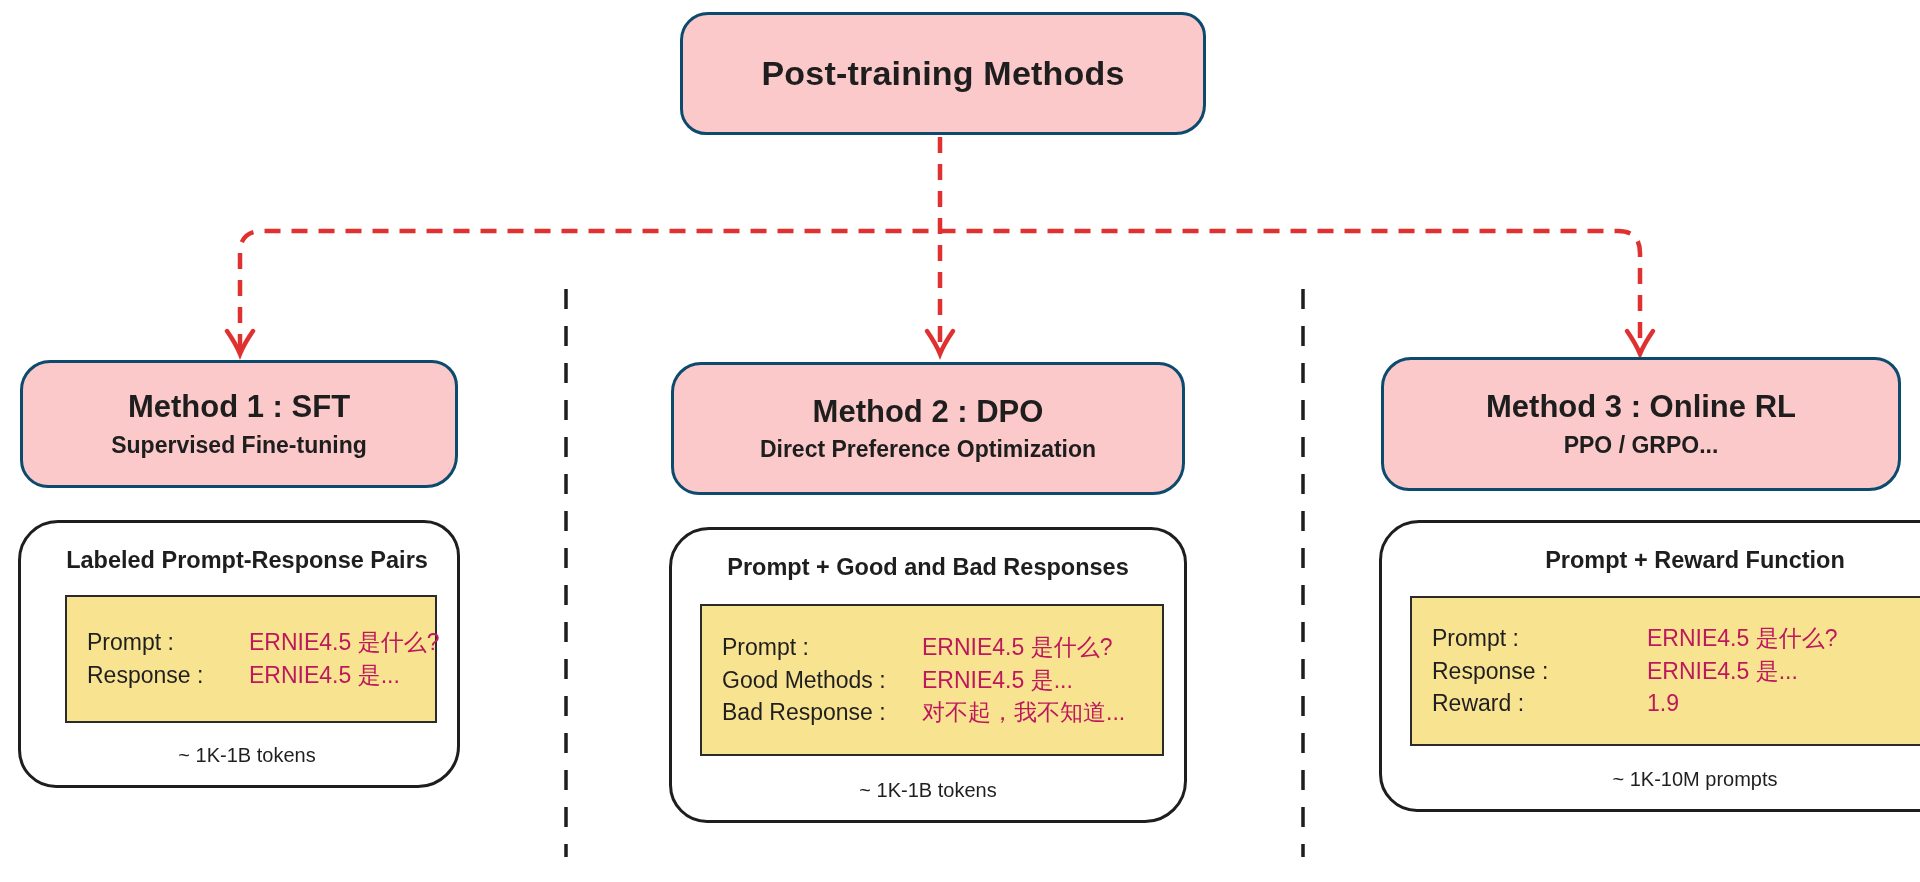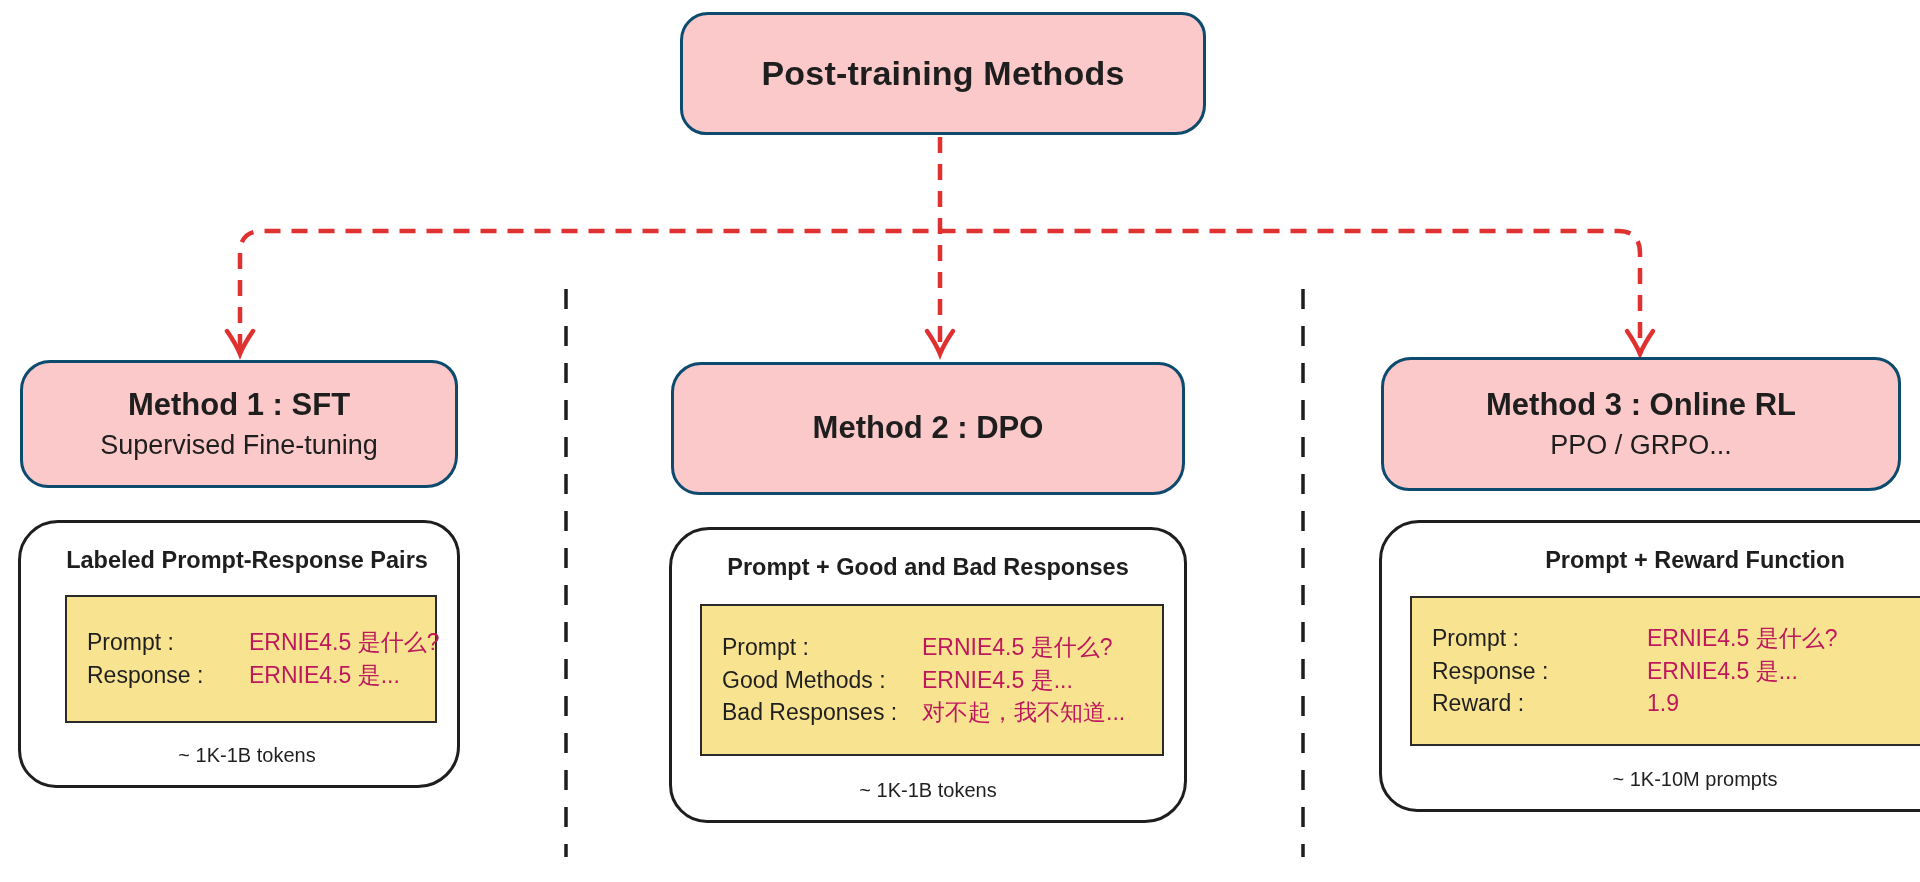--- a/index.html
+++ b/index.html
@@ -53,22 +53,22 @@
   }
   .node-m1 { left: 20px;   top: 360px; width: 438px; height: 128px; }
   .node-m2 { left: 671px;  top: 362px; width: 514px; height: 133px; }
   .node-m3 { left: 1381px; top: 357px; width: 520px; height: 134px; }
   .method-title {
     font-size: 31px;
     font-weight: 700;
     line-height: 1.05;
   }
   .method-subtitle {
-    font-size: 27px;
-    font-weight: 400;
+    font-size: 23px;
+    font-weight: 700;
     line-height: 1.05;
   }
   
   .card {
     position: absolute;
     background: #ffffff;
     border: 3px solid #1e1e1e;
     border-radius: 40px 36px 42px 38px;
     box-sizing: border-box;
     display: flex;
@@ -159,34 +159,35 @@
       <div class="example-row">
         <span class="row-label">Response :</span>
         <span class="row-value">ERNIE4.5 是...</span>
       </div>
     </div>
     <div class="scale-note">~ 1K-1B tokens</div>
   </div>
 
   <div class="node method-node node-m2">
     <div class="method-title">Method 2 : DPO</div>
+    <div class="method-subtitle">Direct Preference Optimization</div>
   </div>
   <div class="card card-m2">
     <div class="card-heading">Prompt + Good and Bad Responses</div>
     <div class="example-box">
       <div class="example-row">
         <span class="row-label">Prompt :</span>
         <span class="row-value">ERNIE4.5 是什么?</span>
       </div>
       <div class="example-row">
         <span class="row-label">Good Methods :</span>
         <span class="row-value">ERNIE4.5 是...</span>
       </div>
       <div class="example-row">
-        <span class="row-label">Bad Responses :</span>
+        <span class="row-label">Bad Response :</span>
         <span class="row-value">对不起，我不知道...</span>
       </div>
     </div>
     <div class="scale-note">~ 1K-1B tokens</div>
   </div>
 
   <div class="node method-node node-m3">
     <div class="method-title">Method 3 : Online RL</div>
     <div class="method-subtitle">PPO / GRPO...</div>
   </div>

